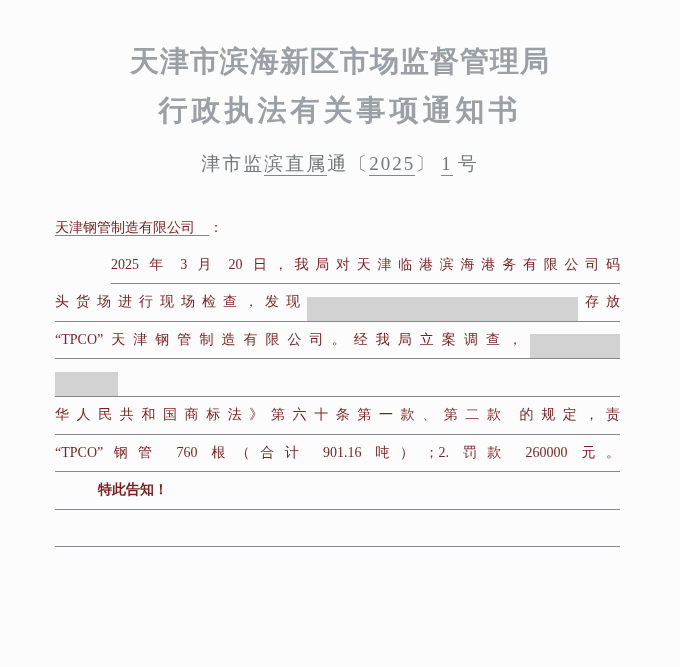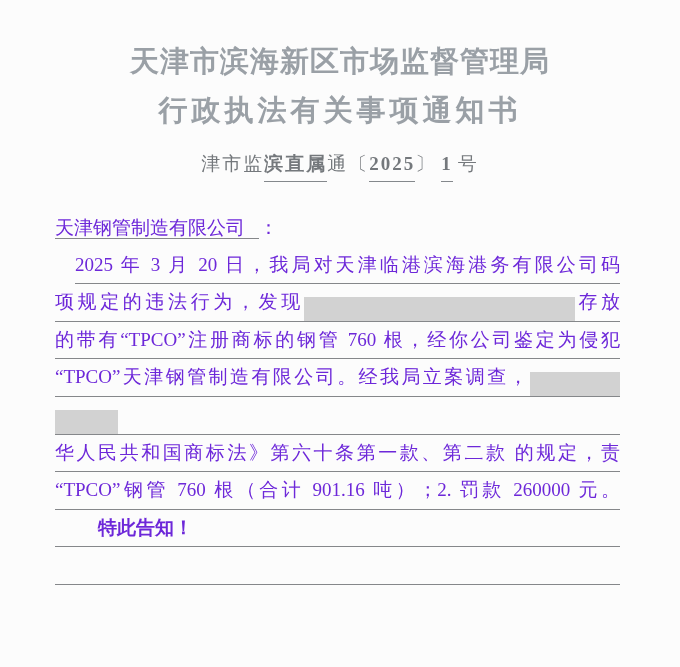--- a/index.html
+++ b/index.html
@@ -22,41 +22,41 @@
   }
   .title2 { margin-top: 14px; letter-spacing: 4px; }
   .docnum {
     margin-top: 23px;
     font-size: 19px;
     line-height: 26px;
     color: #74787c;
     letter-spacing: 2px;
     text-align: center;
   }
-  .docnum .u { border-bottom: 1.5px solid #84888c; padding-bottom: 7px; font-weight: bold; }
+  .docnum .u { border-bottom: 1.5px solid #84888c; padding-bottom: 1px; }
   .docnum .sp { margin-left: 5px; }
   .body-block {
     position: absolute;
     left: 55px;
     top: 210px;
     width: 565px;
-    font-size: 19px;
-    color: #6d28d9;
+    font-size: 14px;
+    color: #7f1d1d;
   }
   .line {
     height: 36.6px;
     line-height: 36.6px;
     border-bottom: 1.6px solid #85878a;
     text-align: justify;
     text-align-last: justify;
     overflow: hidden;
   }
   .line.salut { border-bottom: none; text-align: left; text-align-last: left; }
   .uname { border-bottom: 1.6px solid #85878a; padding-right: 14px; }
-  .line.indent { margin-left: 20px; }
+  .line.indent { margin-left: 56px; }
   .line.closing { text-align: right; text-align-last: left; text-indent: 43px; font-weight: bold; }
   .line.blank { border-bottom: 1.6px solid #85878a; }
   .redact {
     display: inline-block;
     vertical-align: bottom;
     height: 24px;
     background: #d2d2d2;
   }
   .redact.r1 { width: 271px; }
   .redact.r2 { width: 90px; }
@@ -78,24 +78,23 @@
 
   <div class="body-block">
 
     <div class="line salut">
       <span class="uname">天津钢管制造有限公司</span><span>：</span>
     </div>
 
     <div class="line indent">2025 年 3 月 20 日，我局对天津临港滨海港务有限公司码</div>
 
     <div class="line">
-      <span>项规定的违法行为，发现</span><span class="redact r1"></span><span>存放</span>
+      <span>头货场进行现场检查，发现</span><span class="redact r1"></span><span>存放</span>
     </div>
 
-    <div class="line">的带有“TPCO”注册商标的钢管 760 根，经你公司鉴定为侵犯</div>
 
     <div class="line">
       <span>“TPCO”天津钢管制造有限公司。经我局立案调查，</span><span class="redact r2"></span>
     </div>
 
     <div class="line">
       <span class="redact r3"></span> 
     </div>
 
 

